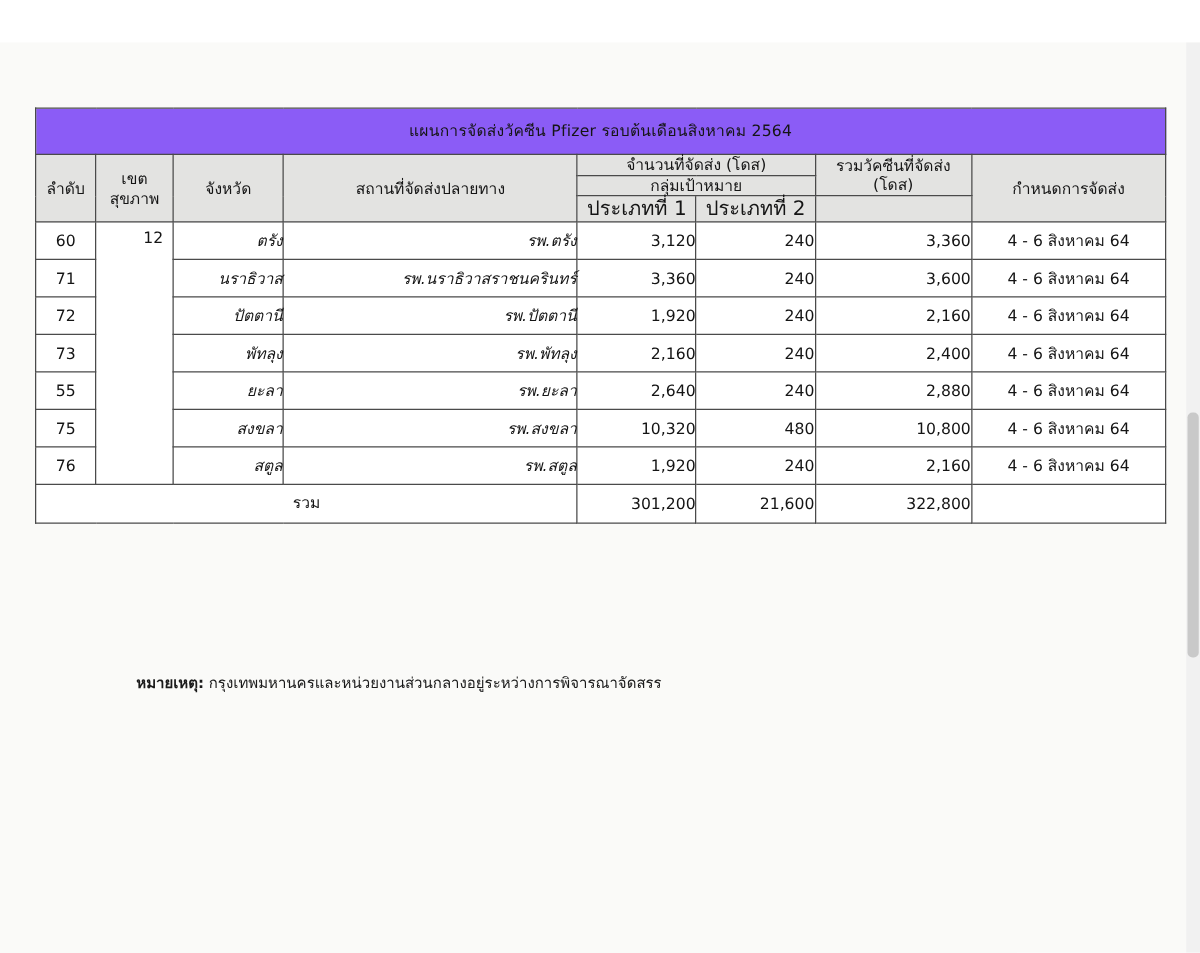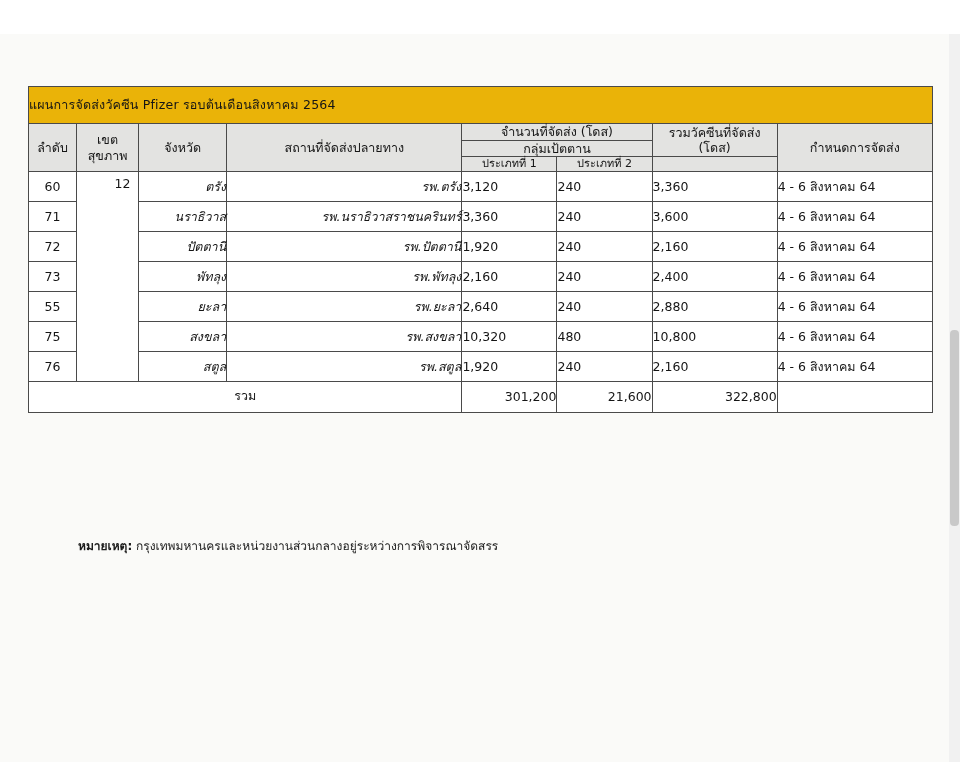--- a/index.html
+++ b/index.html
@@ -47,54 +47,56 @@
   table.plan td, table.plan th {
     border: 1px solid #4a4a4a;
     font-weight: normal;
     padding: 0;
     color: #151515;
     font-size: 12.5px;
     line-height: 1.25;
   }
   .title-cell {
     height: 36px;
+    text-align: center;
     font-size: 14px;
     font-weight: bold;
-    background: #eab308;
+    background: #8b5cf6;
     letter-spacing: .2px;
   }
   .hdr {
     background: #e3e3e1;
     text-align: center;
     font-weight: bold;
     font-size: 13px;
     padding: 4px 3px;
   }
   .hdr.small {
-    font-size: 11px;
+    font-size: 16px;
   }
   .r-num {
     text-align: center;
     height: 29px;
     font-size: 12.5px;
   }
   .r-txt {
     text-align: right;
     padding-left: 6px;
     height: 29px;
     font-size: 12.5px;
     font-style: italic;
   }
   .r-right {
+    text-align: right;
     padding-right: 8px;
     height: 29px;
     font-size: 12.5px;
   }
   .r-date {
-    text-align: left;
+    text-align: center;
     padding-left: 6px;
     height: 29px;
     font-size: 12.5px;
     margin-left: 20px;
   }
   .total-label {
     text-align: center;
     font-weight: bold;
     font-size: 13px;
     height: 30px;
@@ -110,20 +112,21 @@
   }
   .note {
     position: absolute;
     left: 78px;
     top: 536px;
     font-size: 12px;
     color: #1a1a1a;
   }
   .note b {
     font-weight: bold;
+    margin-left: 31px;
   }
   .scrollbar-track {
     position: absolute;
     right: 0;
     top: 34px;
     width: 11px;
     height: 728px;
     background: #f1f1f1;
   }
   .scrollbar-thumb {
@@ -179,21 +182,21 @@
           <td class="hdr" rowspan="3">สถานที่จัดส่งปลายทาง</td>
           <td class="hdr" colspan="2">จำนวนที่จัดส่ง (โดส)</td>
           <td class="hdr" rowspan="2">
             <div>รวมวัคซีนที่จัดส่ง</div>
             <div>(โดส)</div>
           </td>
           <td class="hdr" rowspan="3">กำหนดการจัดส่ง</td>
         </tr>
 
         <tr>
-          <td class="hdr" colspan="2">กลุ่มเป้ตตาน</td>
+          <td class="hdr" colspan="2">กลุ่มเป้าหมาย</td>
         </tr>
 
         <tr>
           <td class="hdr small">ประเภทที่ 1</td>
           <td class="hdr small">ประเภทที่ 2</td>
           <td class="hdr"></td>
         </tr>
 
         <tr>
           <td class="r-num">60</td>

